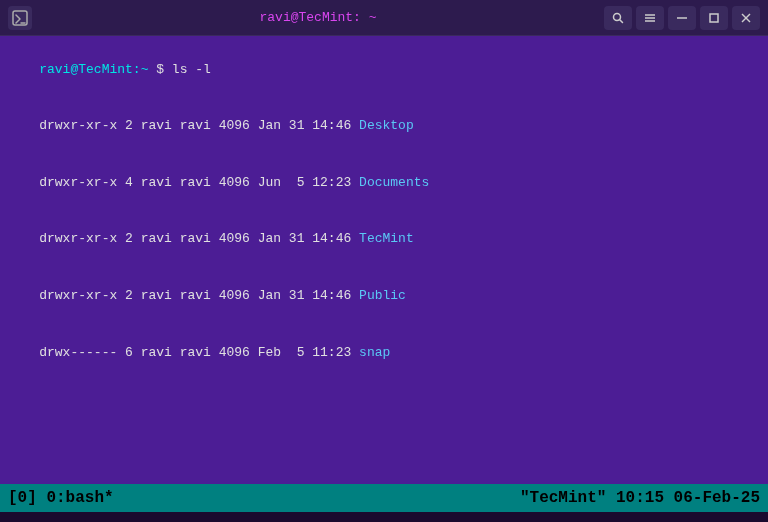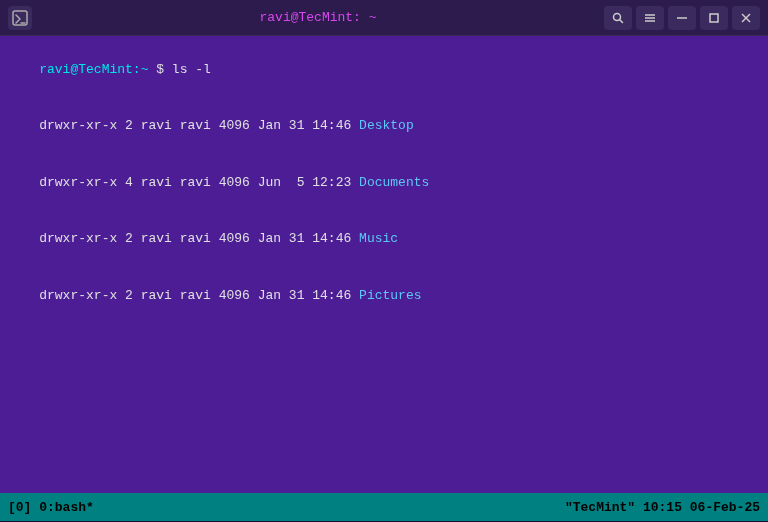--- a/index.html
+++ b/index.html
@@ -73,31 +73,31 @@
     }
     .white { color: #e0e0e0; }
     .dir-color { color: #5bc8f5; margin-top: 40px; }
     .prompt-user { color: #00e5e5; }
     .prompt-path { color: #00e5e5; }
     .cmd-text { color: #e0e0e0; }
 
     
     .statusbar {
       position: absolute;
-      bottom: 1px;
+      bottom: 10px;
       left: 0;
       right: 0;
       height: 28px;
       background: #008080;
       display: flex;
       align-items: center;
       padding: 0 8px;
       color: #000;
       font-family: 'Courier New', Courier, monospace;
-      font-size: 13px;
+      font-size: 16px;
       justify-content: space-between;
     }
     .statusbar-left { color: #000; font-weight: bold; }
     .statusbar-right { color: #000; font-weight: bold; }
   </style>
 </head>
 <body>
 
 <div class="titlebar">
   <div class="titlebar-icon">
@@ -147,24 +147,27 @@
     <span class="prompt-user">ravi@TecMint</span><span class="prompt-path">:~</span> <span class="cmd-text">$ ls -l</span>
   </div>
 
   <div class="line">
     <span class="white">drwxr-xr-x 2 ravi ravi 4096 Jan 31 14:46 </span><span class="dir-color">Desktop</span>
   </div>
   <div class="line">
     <span class="white">drwxr-xr-x 4 ravi ravi 4096 Jun  5 12:23 </span><span class="dir-color">Documents</span>
   </div>
   <div class="line">
-    <span class="white">drwxr-xr-x 2 ravi ravi 4096 Jan 31 14:46 </span><span class="dir-color">Music</span>
+    <span class="white">drwxr-xr-x 2 ravi ravi 4096 Jan 31 14:46 </span><span class="dir-color">TecMint</span>
   </div>
   <div class="line">
-    <span class="white">drwxr-xr-x 2 ravi ravi 4096 Jan 31 14:46 </span><span class="dir-color">Pictures</span>
+    <span class="white">drwxr-xr-x 2 ravi ravi 4096 Jan 31 14:46 </span><span class="dir-color">Public</span>
+  </div>
+  <div class="line">
+    <span class="white">drwx------ 6 ravi ravi 4096 Feb  5 11:23 </span><span class="dir-color">snap</span>
   </div>
 
 </div>
 
 <div class="statusbar">
   <span class="statusbar-left">[0] 0:bash*</span>
   <span class="statusbar-right">"TecMint" 10:15 06-Feb-25</span>
 </div>
 
 </body></html>

